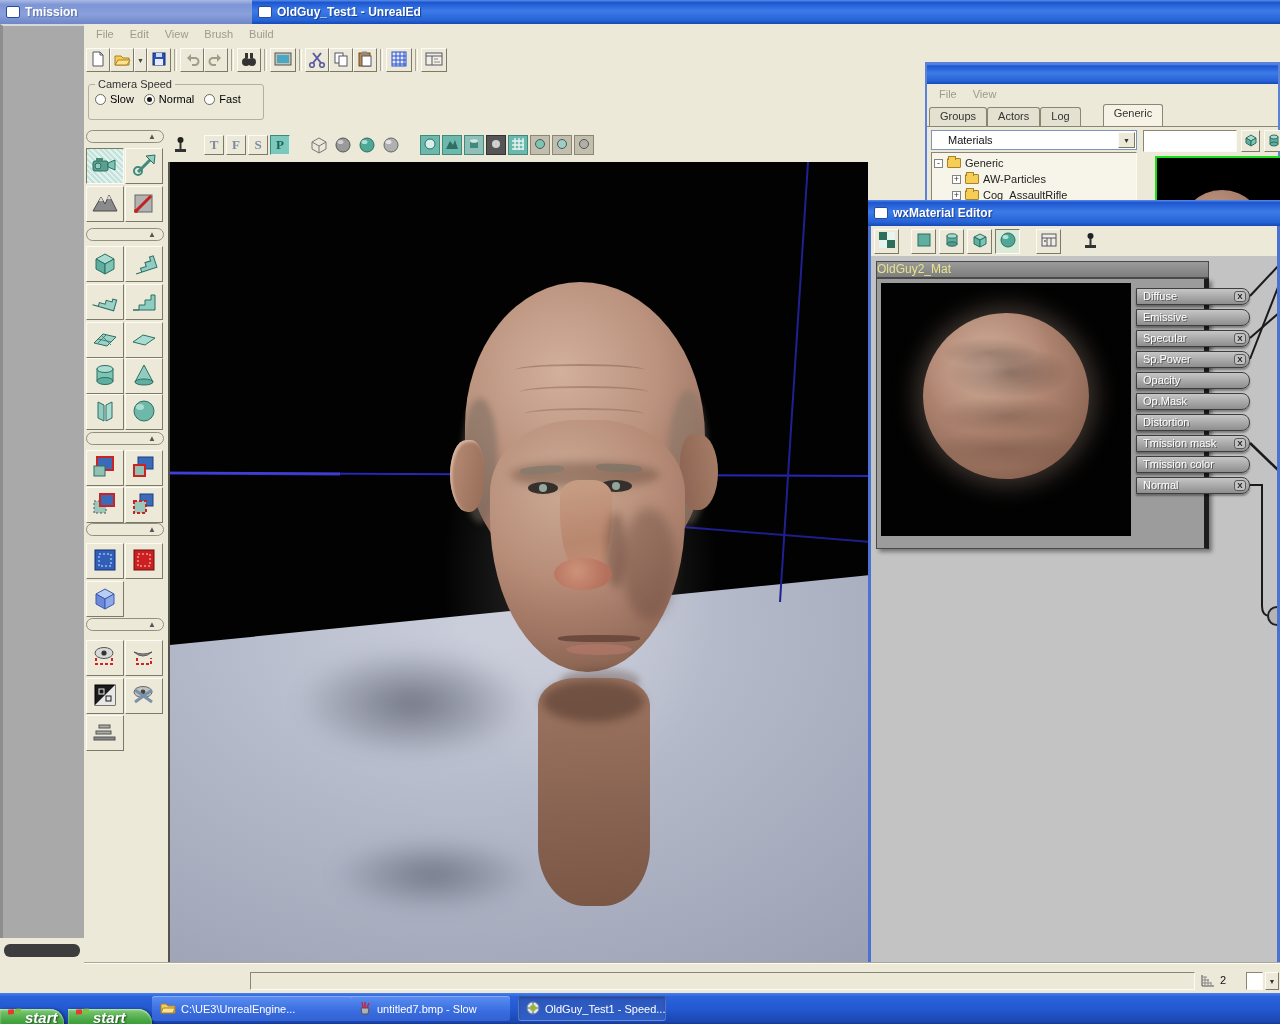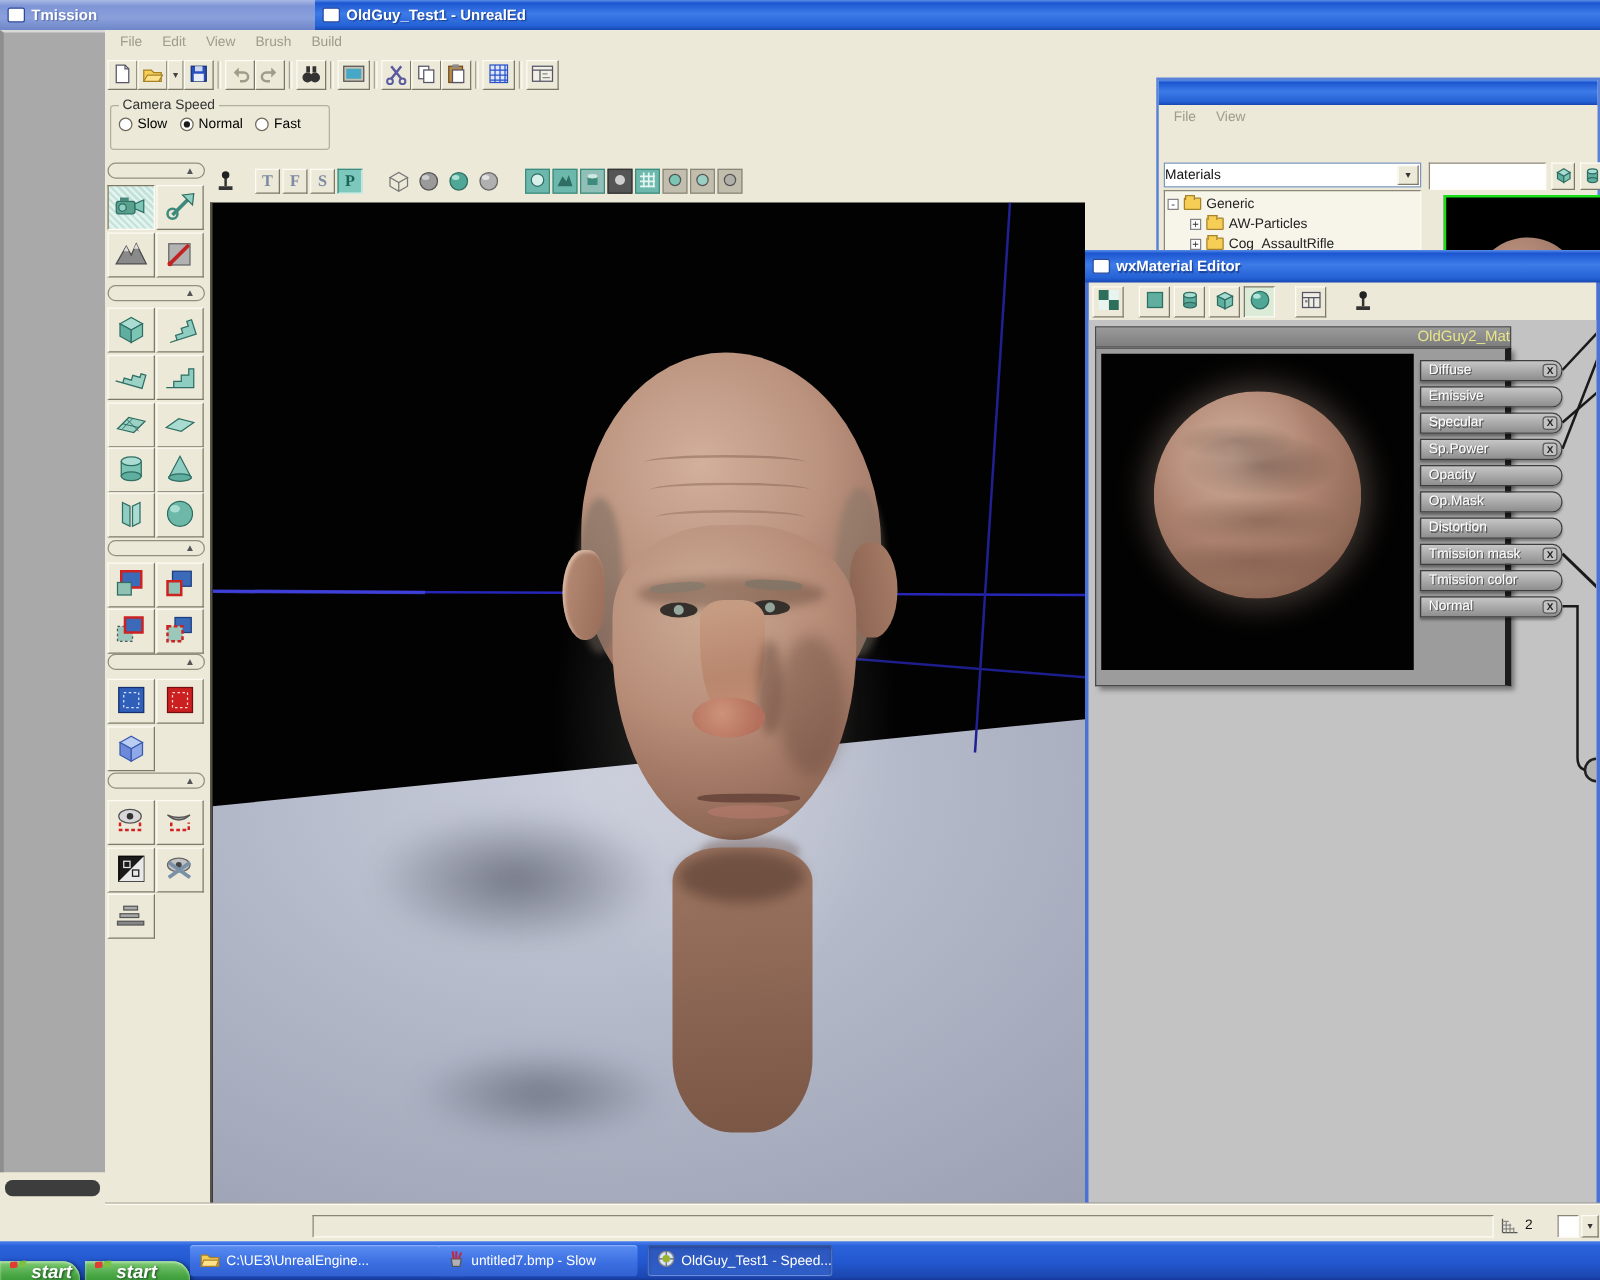--- a/index.html
+++ b/index.html
@@ -522,23 +522,29 @@
     <div class="hp" style="left:122px;top:400px;width:102px;height:42px;border-radius:50%;background:rgba(62,40,32,.45);filter:blur(5px)"></div>
   </div>
 </div>
 
 <div class="abs" style="left:925px;top:62px;width:355px;height:903px;background:#ece9d8;border:2px solid #5a82d8">
   <div class="titlebar" style="height:20px"></div>
   <div style="display:flex;padding:2px 4px">
     <span class="menu-item">File</span>
     <span class="menu-item">View</span>
   </div>
+  <div style="display:flex;padding:0 2px;border-bottom:1px solid #8a8675">
+    <div class="gbtab"><span>Groups</span></div>
+    <div class="gbtab"><span>Actors</span></div>
+    <div class="gbtab"><span>Log</span></div>
+    <div class="gbtab active" style="margin-left:22px"><span>Generic</span></div>
+  </div>
 
   <div class="abs" style="left:4px;top:66px;width:206px;height:20px;background:#fff;border:1px solid #7a96b8;display:flex;align-items:center">
-    <span style="flex:1;padding-left:0;color:#111">Materials</span>
+    <span style="flex:1;padding-left:16px;color:#111">Materials</span>
     <span class="btn3d" style="width:17px;height:16px;margin-right:1px;font-size:7px;color:#333">
         <span>▼</span>
       </span>
   </div>
   <div class="abs sunken" style="left:4px;top:88px;width:206px;height:112px;background:#f7f5ea;padding:2px">
     <div class="trow">
       <span class="pmbox"><span>-</span></span>
       <span class="folder"></span>
       <span>Generic</span>
     </div>
@@ -635,21 +641,21 @@
 <div class="abs" id="me-canvas">
   <svg class="abs" width="406" height="706" style="left:0;top:0">
     <path d="M379 40 L409 8" stroke="#1a1a1a" stroke-width="2" fill="none"></path>
     <path d="M379 82 L409 56" stroke="#1a1a1a" stroke-width="2" fill="none"></path>
     <path d="M379 103 L409 26" stroke="#1a1a1a" stroke-width="2" fill="none"></path>
     <path d="M379 187 L409 216" stroke="#1a1a1a" stroke-width="2.5" fill="none"></path>
     <path d="M379 229 L391 229 L391 350 Q391 360 399 360 L401 360" stroke="#1a1a1a" stroke-width="2" fill="none"></path>
     <circle cx="406" cy="360" r="9" fill="#b4b4b4" stroke="#222" stroke-width="2"></circle>
   </svg>
 
-  <div class="abs" style="left:5px;top:5px;width:333px;height:17px;background:linear-gradient(180deg,#9a9a9a,#7e7e7e);border:1px solid #4a4a4a;color:#e8e48a;text-align:right;font-size:12px;line-height:15px"><span>OldGuy2_Mat</span></div>
+  <div class="abs" style="left:5px;top:5px;width:333px;height:17px;background:linear-gradient(180deg,#9a9a9a,#7e7e7e);border:1px solid #4a4a4a;color:#e8e48a;text-align:left;font-size:12px;line-height:15px"><span>OldGuy2_Mat</span></div>
   <div class="abs" style="left:5px;top:22px;width:333px;height:271px;background:#9c9c9c;border:1px solid #4a4a4a;border-right:5px solid #1c1c1c;box-shadow:3px 3px 4px rgba(0,0,0,.4)">
     <div class="abs" style="left:4px;top:4px;width:250px;height:253px;background:#020202;overflow:hidden">
       <div class="abs" style="left:42px;top:30px;width:166px;height:166px;border-radius:50%;box-shadow:0 0 26px 6px rgba(215,185,165,.3);background:
         radial-gradient(circle at 38% 28%, rgba(255,238,224,.25), transparent 42%),
         radial-gradient(ellipse 52% 22% at 52% 36%, rgba(58,38,33,.5), transparent 72%),
         radial-gradient(ellipse 38% 12% at 40% 24%, rgba(82,56,46,.5), transparent 75%),
         radial-gradient(ellipse 55% 16% at 50% 62%, rgba(92,62,52,.4), transparent 75%),
         radial-gradient(ellipse 60% 14% at 48% 82%, rgba(100,66,56,.35), transparent 78%),
         radial-gradient(circle at 40% 34%, #c29a84 0%, #b08672 40%, #946c5a 68%, #7e5848 88%, #6e4a3e 100%)"></div>
     </div>

